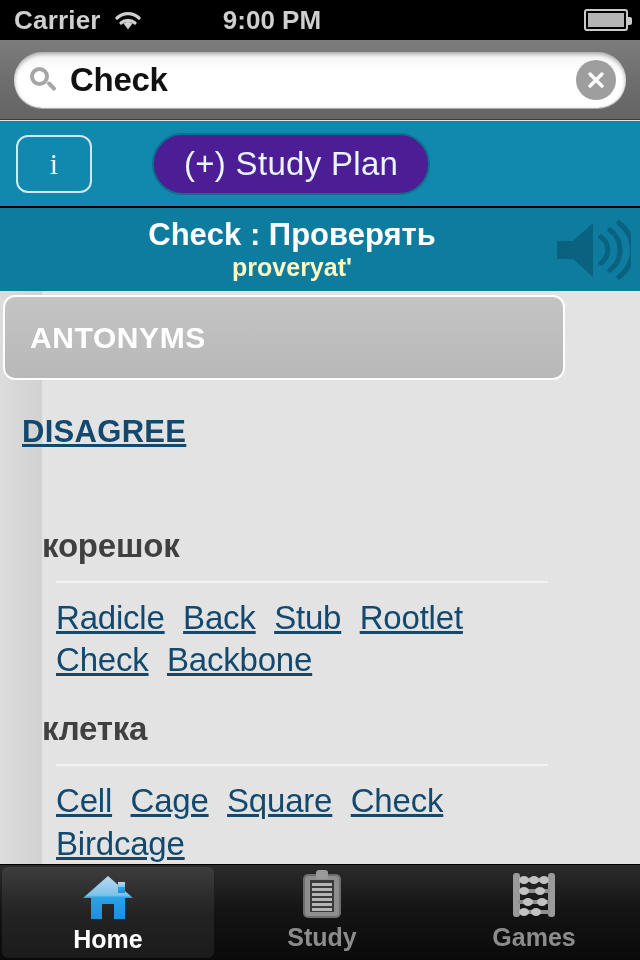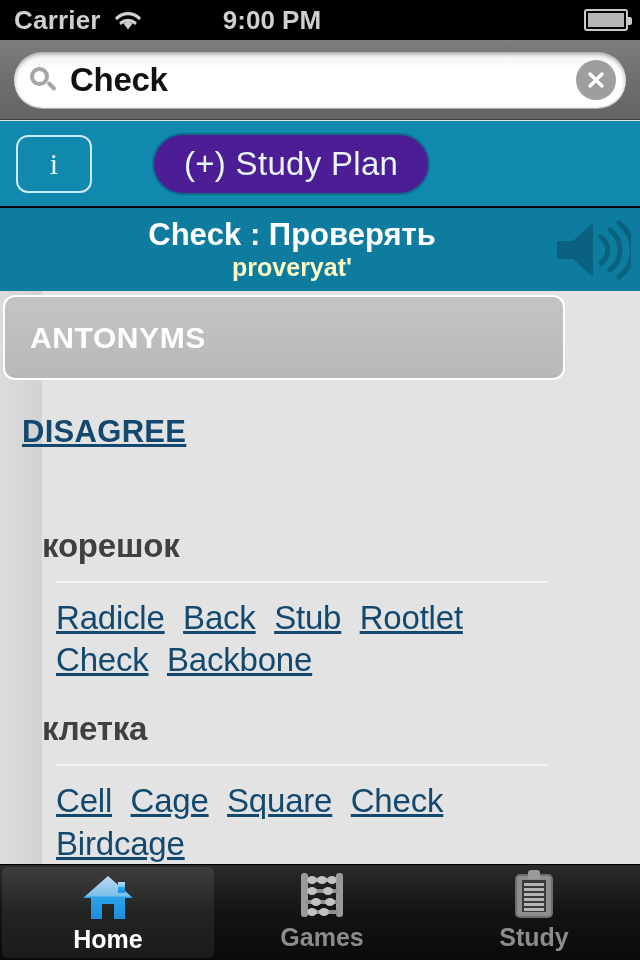--- a/index.html
+++ b/index.html
@@ -264,20 +264,39 @@
                 <stop offset="0.45" stop-color="#7cc1ea"></stop>
             <stop offset="0.5" stop-color="#2aa3e8"></stop>
                 <stop offset="1" stop-color="#1c8fe0"></stop>
           </linearGradient>
             </defs>
           <path d="M27 3 L52 25 H44 V46 H33 V31 H21 V46 H10 V25 H2 Z" fill="url(#hg)"></path>
           <rect x="37" y="9" width="7" height="11" fill="url(#hg)"></rect>
         </svg>
       </span>
       <span class="tlabel">Home</span>
+    </div>
+
+    <div class="tab">
+      <span class="ticon">
+        <svg width="44" height="50" viewBox="0 0 44 50">
+          <rect x="4" y="6" width="36" height="42" rx="4" fill="#8e8e8e" stroke="#6d6d6d" stroke-width="2"></rect>
+          <rect x="10" y="11" width="24" height="32" fill="#3a3a3a"></rect>
+          <rect x="16" y="1" width="12" height="9" rx="3" fill="#9a9a9a"></rect>
+          <g fill="#b5b5b5">
+            <rect x="12" y="14" width="20" height="3"></rect>
+              <rect x="12" y="19" width="20" height="3"></rect>
+            <rect x="12" y="24" width="20" height="3"></rect>
+              <rect x="12" y="29" width="20" height="3"></rect>
+            <rect x="12" y="34" width="20" height="3"></rect>
+              <rect x="12" y="39" width="20" height="3"></rect>
+          </g>
+        </svg>
+      </span>
+      <span class="tlabel">Study</span>
     </div>
 
     <div class="tab">
       <span class="ticon">
         <svg width="50" height="48" viewBox="0 0 50 48">
           <rect x="4" y="2" width="7" height="44" rx="3" fill="#9a9a9a"></rect>
           <rect x="39" y="2" width="7" height="44" rx="3" fill="#9a9a9a"></rect>
           <g fill="#8e8e8e">
             <rect x="9" y="7" width="32" height="4"></rect>
               <rect x="9" y="18" width="32" height="4"></rect>
@@ -293,34 +312,15 @@
             <ellipse cx="19" cy="31" rx="5" ry="4"></ellipse>
               <ellipse cx="33" cy="31" rx="5" ry="4"></ellipse>
             <ellipse cx="15" cy="41" rx="5" ry="4"></ellipse>
               <ellipse cx="27" cy="41" rx="5" ry="4"></ellipse>
           </g>
         </svg>
       </span>
       <span class="tlabel">Games</span>
     </div>
 
-    <div class="tab">
-      <span class="ticon">
-        <svg width="44" height="50" viewBox="0 0 44 50">
-          <rect x="4" y="6" width="36" height="42" rx="4" fill="#8e8e8e" stroke="#6d6d6d" stroke-width="2"></rect>
-          <rect x="10" y="11" width="24" height="32" fill="#3a3a3a"></rect>
-          <rect x="16" y="1" width="12" height="9" rx="3" fill="#9a9a9a"></rect>
-          <g fill="#b5b5b5">
-            <rect x="12" y="14" width="20" height="3"></rect>
-              <rect x="12" y="19" width="20" height="3"></rect>
-            <rect x="12" y="24" width="20" height="3"></rect>
-              <rect x="12" y="29" width="20" height="3"></rect>
-            <rect x="12" y="34" width="20" height="3"></rect>
-              <rect x="12" y="39" width="20" height="3"></rect>
-          </g>
-        </svg>
-      </span>
-      <span class="tlabel">Study</span>
-    </div>
-
 
   </div>
 </div>
 
 </body></html>

